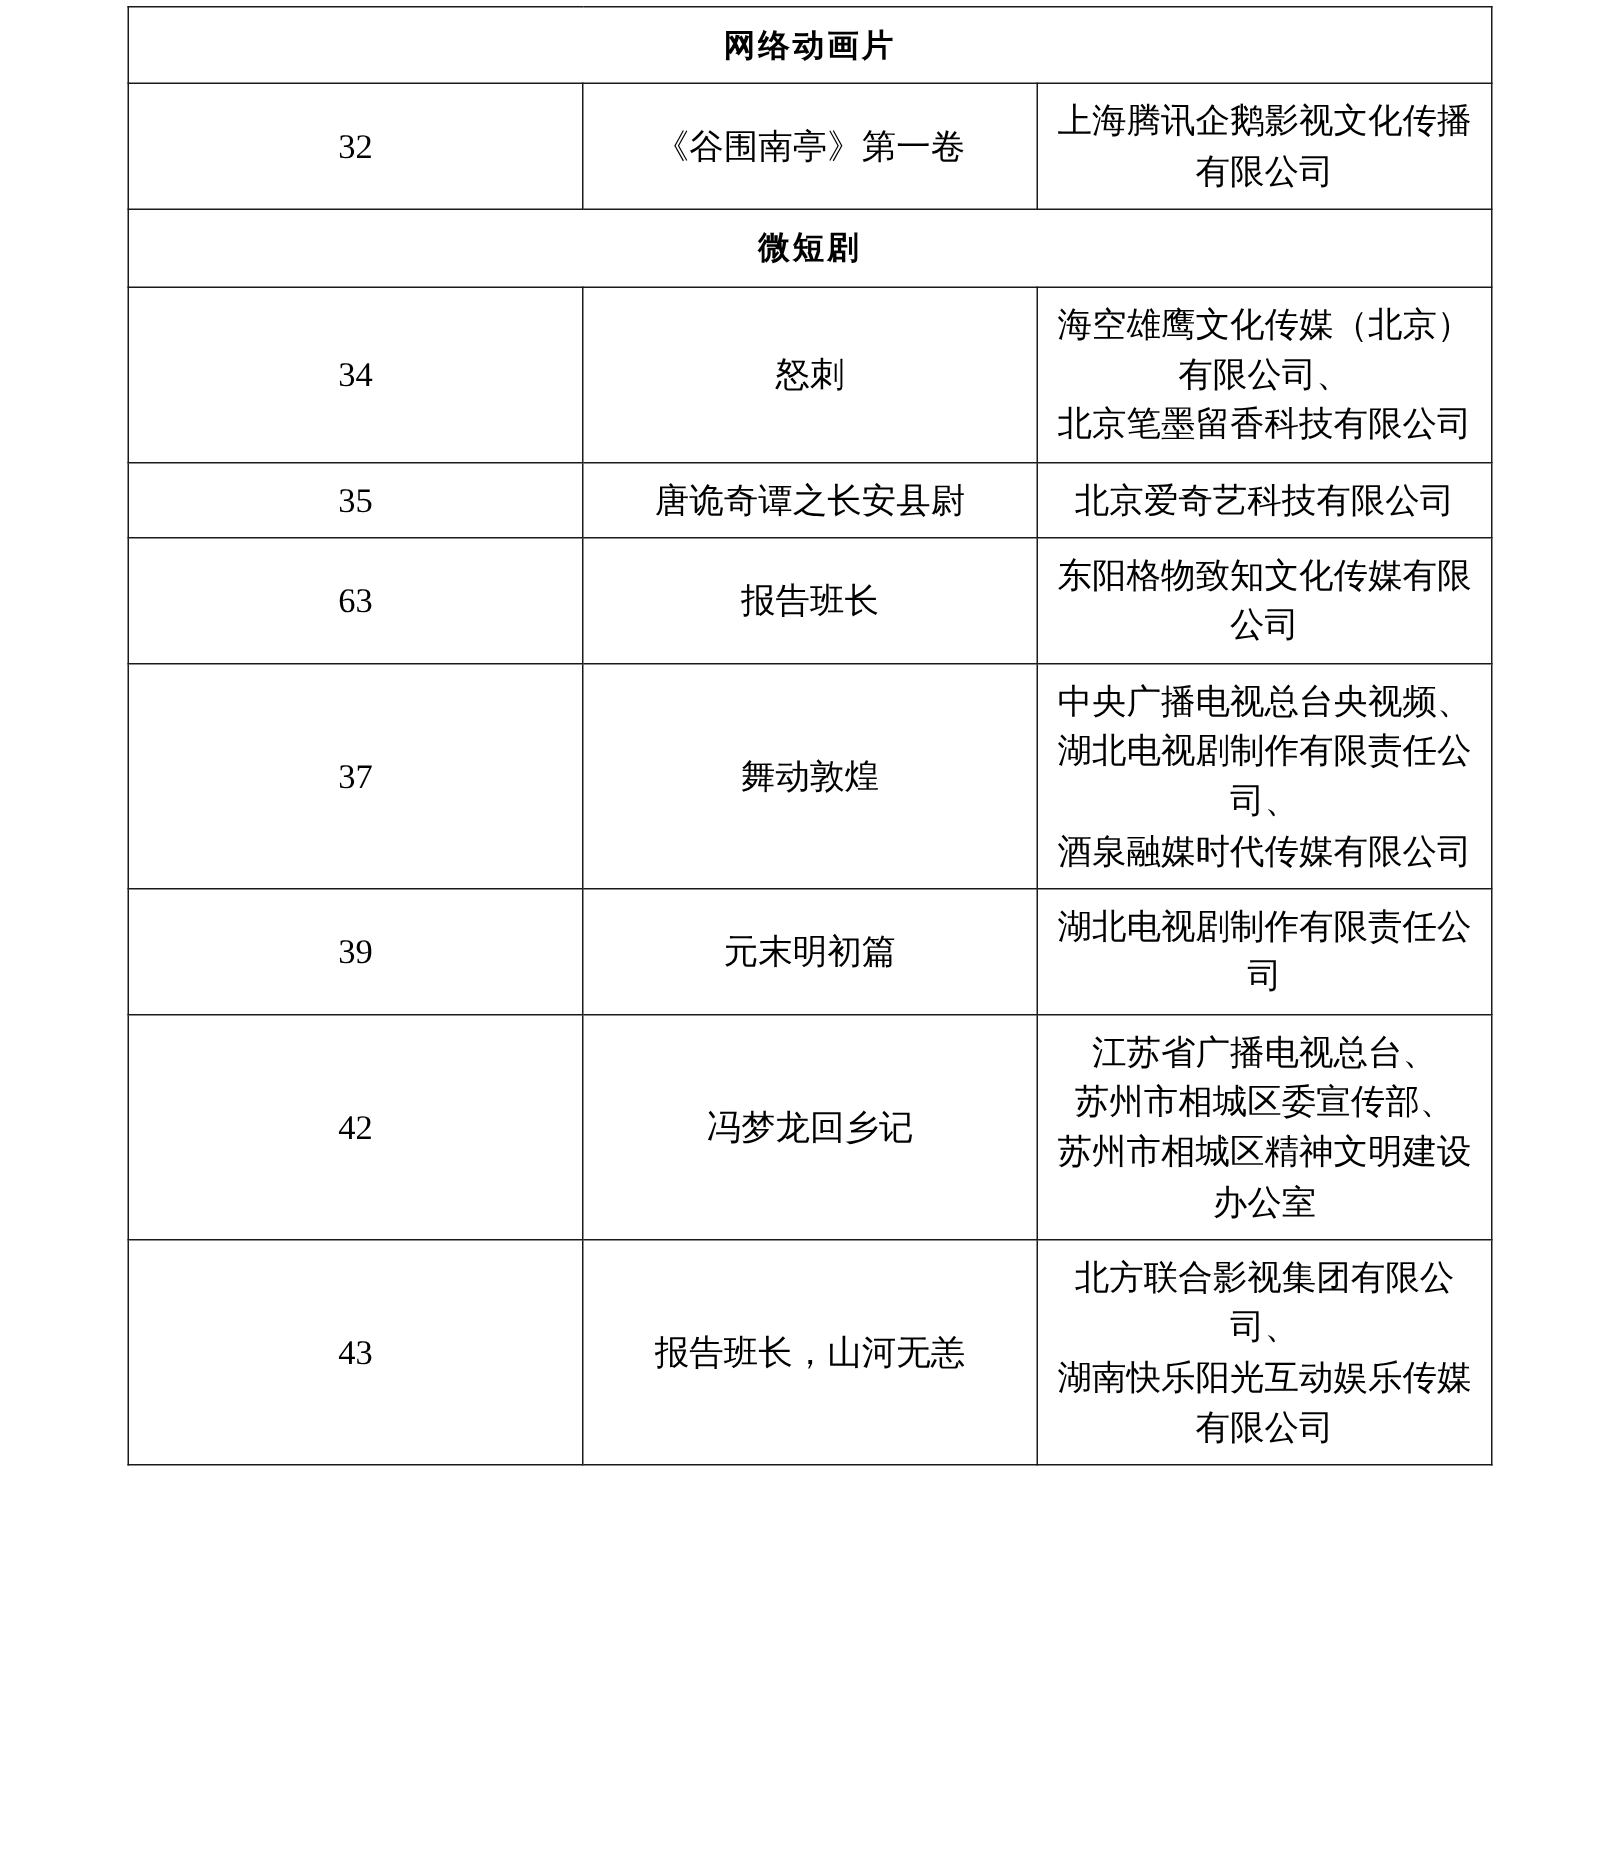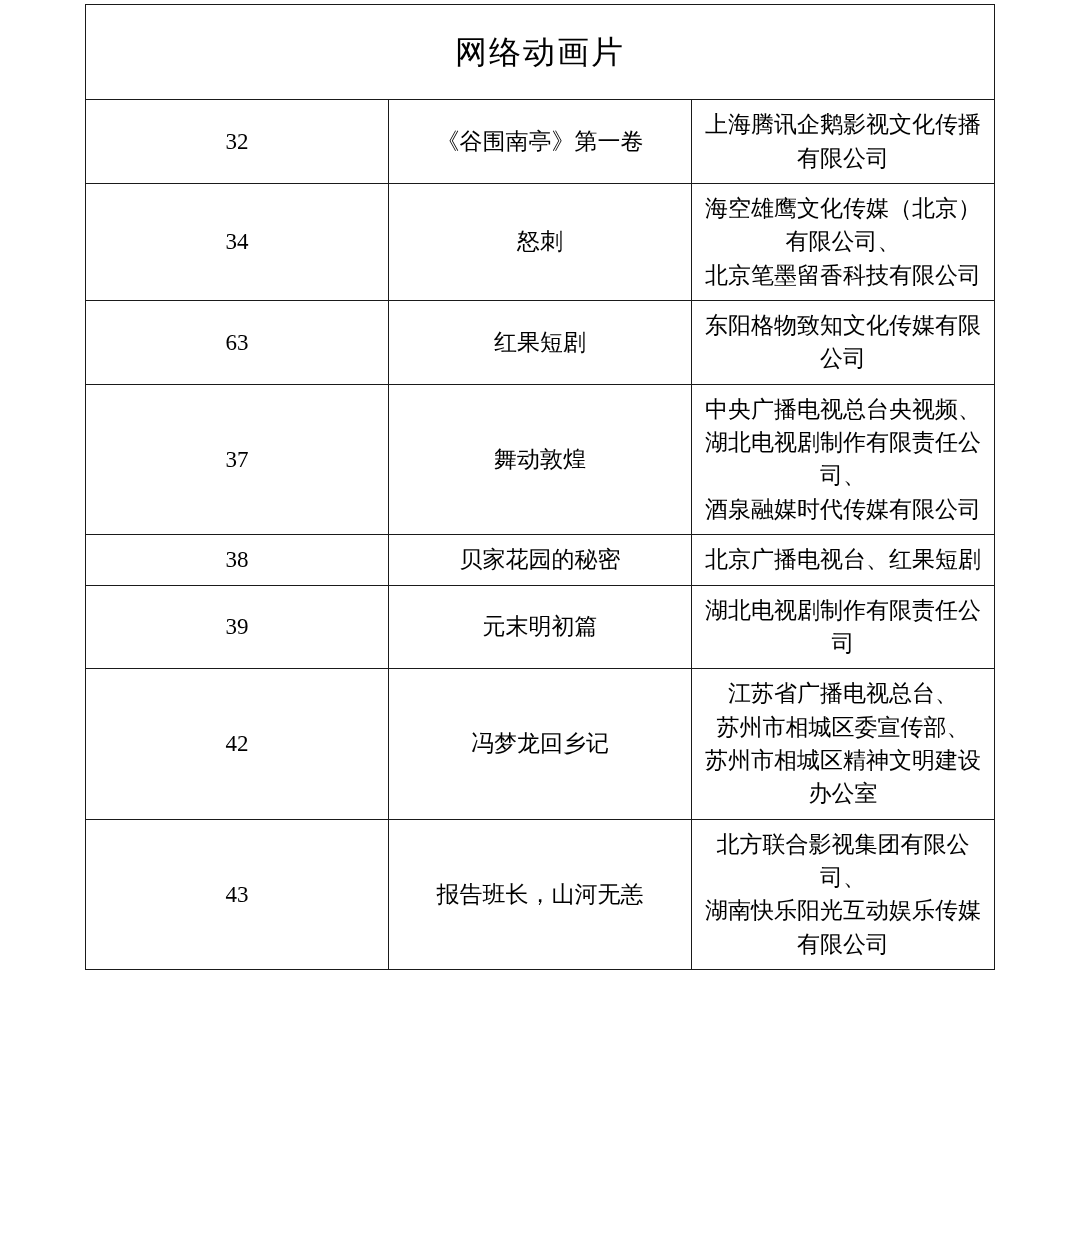--- a/index.html
+++ b/index.html
@@ -40,23 +40,23 @@
     width: 66px;
     font-size: 22px;
   }
   td.title-cell {
     width: 414px;
   }
   td.org-cell {
     width: 430px;
   }
   tr.section-row td {
-    font-size: 32px;
-    font-weight: normal;
-    padding: 24px 4px;
+    font-size: 21px;
+    font-weight: bold;
+    padding: 10px 4px;
     letter-spacing: 2px;
   }
   .multi-line {
     display: block;
   }
   .multi-line span {
     display: block;
   }
 </style>
 </head>
@@ -70,56 +70,59 @@
         </tr>
         <tr>
           <td class="num-cell">32</td>
           <td class="title-cell">《谷围南亭》第一卷</td>
           <td class="org-cell">
             <span class="multi-line">
               <span>上海腾讯企鹅影视文化传播有限公司</span>
             </span>
           </td>
         </tr>
+        <tr class="section-row">
+          <td colspan="3">微短剧</td>
+        </tr>
         <tr>
           <td class="num-cell">34</td>
           <td class="title-cell">怒刺</td>
           <td class="org-cell">
             <span class="multi-line">
               <span>海空雄鹰文化传媒（北京）有限公司、</span>
               <span>北京笔墨留香科技有限公司</span>
             </span>
           </td>
         </tr>
         <tr>
+          <td class="num-cell">35</td>
+          <td class="title-cell">唐诡奇谭之长安县尉</td>
+          <td class="org-cell">
+            <span class="multi-line">
+              <span>北京爱奇艺科技有限公司</span>
+            </span>
+          </td>
+        </tr>
+        <tr>
           <td class="num-cell">63</td>
-          <td class="title-cell">红果短剧</td>
+          <td class="title-cell">报告班长</td>
           <td class="org-cell">
             <span class="multi-line">
               <span>东阳格物致知文化传媒有限公司</span>
             </span>
           </td>
         </tr>
         <tr>
           <td class="num-cell">37</td>
           <td class="title-cell">舞动敦煌</td>
           <td class="org-cell">
             <span class="multi-line">
               <span>中央广播电视总台央视频、</span>
               <span>湖北电视剧制作有限责任公司、</span>
               <span>酒泉融媒时代传媒有限公司</span>
-            </span>
-          </td>
-        </tr>
-        <tr>
-          <td class="num-cell">38</td>
-          <td class="title-cell">贝家花园的秘密</td>
-          <td class="org-cell">
-            <span class="multi-line">
-              <span>北京广播电视台、红果短剧</span>
             </span>
           </td>
         </tr>
         <tr>
           <td class="num-cell">39</td>
           <td class="title-cell">元末明初篇</td>
           <td class="org-cell">
             <span class="multi-line">
               <span>湖北电视剧制作有限责任公司</span>
             </span>

